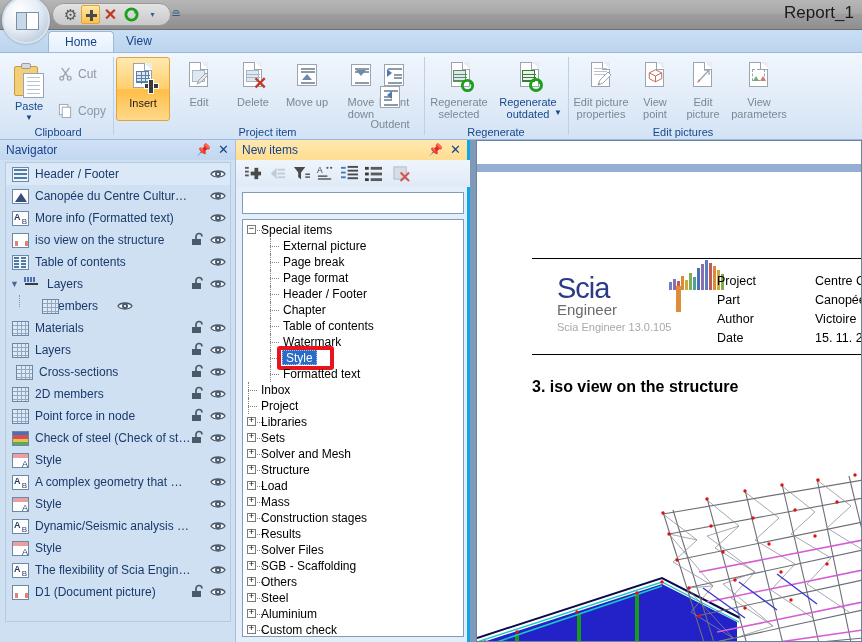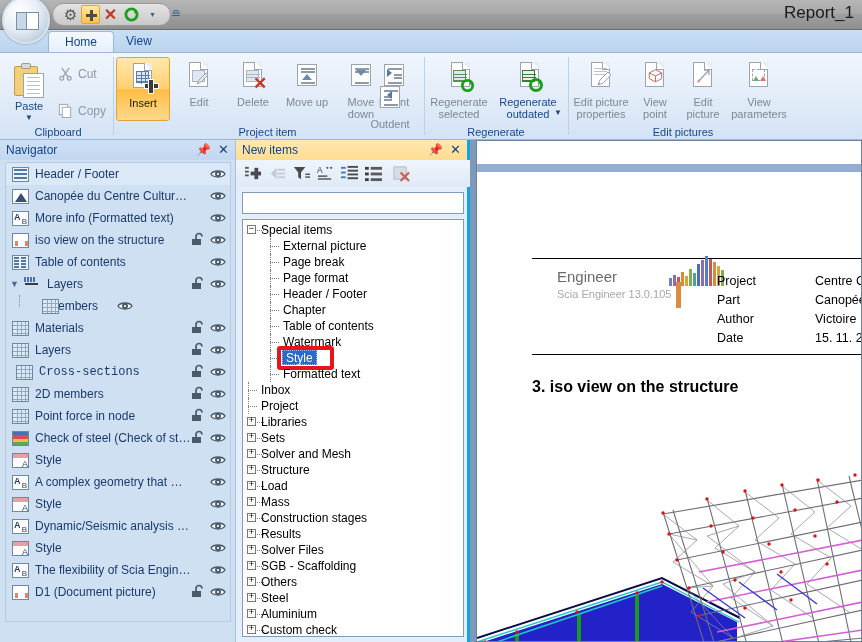--- a/index.html
+++ b/index.html
@@ -704,21 +704,21 @@
               </svg></span>
             <span class="eye" style="margin-left:3px;">
               <svg class="eyeicon" width="16" height="16" viewBox="0 0 16 16">
                 <path d="M1 8 C3.5 4, 12.5 4, 15 8 C12.5 12, 3.5 12, 1 8 Z" fill="#ffffff" stroke="#4a5a6b" stroke-width="1.4"></path>
                 <circle cx="8" cy="8" r="3" fill="#4a5a6b"></circle>
                 <circle cx="8" cy="8" r="1.1" fill="#ffffff"></circle>
               </svg>
             </span>
           </div>
           <div class="nav-item">
-            <span style="display:flex;align-items:center;flex:1 1 auto;min-width:0;padding-left:4px;font-family:Liberation Mono, monospace;">
+            <span style="display:flex;align-items:center;flex:1 1 auto;min-width:0;padding-left:4px;">
               <span class="nav-ico">
                 <span class="ic-grid">
                   <span class="v" style="left:4px"></span>
                   <span class="v" style="left:8px"></span>
                   <span class="v" style="left:12px"></span>
                   <span class="h" style="top:3px"></span>
                   <span class="h" style="top:7px"></span>
                   <span class="h" style="top:11px"></span>
                 </span>
               </span>
@@ -1163,20 +1163,21 @@
               <i style="height:13px;background:#4f9ea0;"></i>
               <i style="height:22px;background:#4a6fb5;"></i>
               <i style="height:26px;background:#8a6fb0;"></i>
               <i style="height:30px;background:#5a7bc0;"></i>
               <i style="height:27px;background:#c25a5a;"></i>
               <i style="height:24px;background:#d98a3c;"></i>
               <i style="height:20px;background:#cfa93c;"></i>
               <i style="height:16px;background:#7fae4c;"></i>
             </div>
             <div style="position:absolute;left:119px;top:14px;width:5px;height:26px;background:#e08a3c;"></div>
+            <div class="scia-word">Scia</div>
             <div class="scia-eng">Engineer</div>
             <div class="scia-ver">Scia Engineer 13.0.105</div>
           </div>
         </div>
 
         <div class="meta-k" style="left:240px; top:102px;">Project</div>
         <div class="meta-k" style="left:240px; top:121px;">Part</div>
         <div class="meta-k" style="left:240px; top:140px;">Author</div>
         <div class="meta-k" style="left:240px; top:159px;">Date</div>
 

